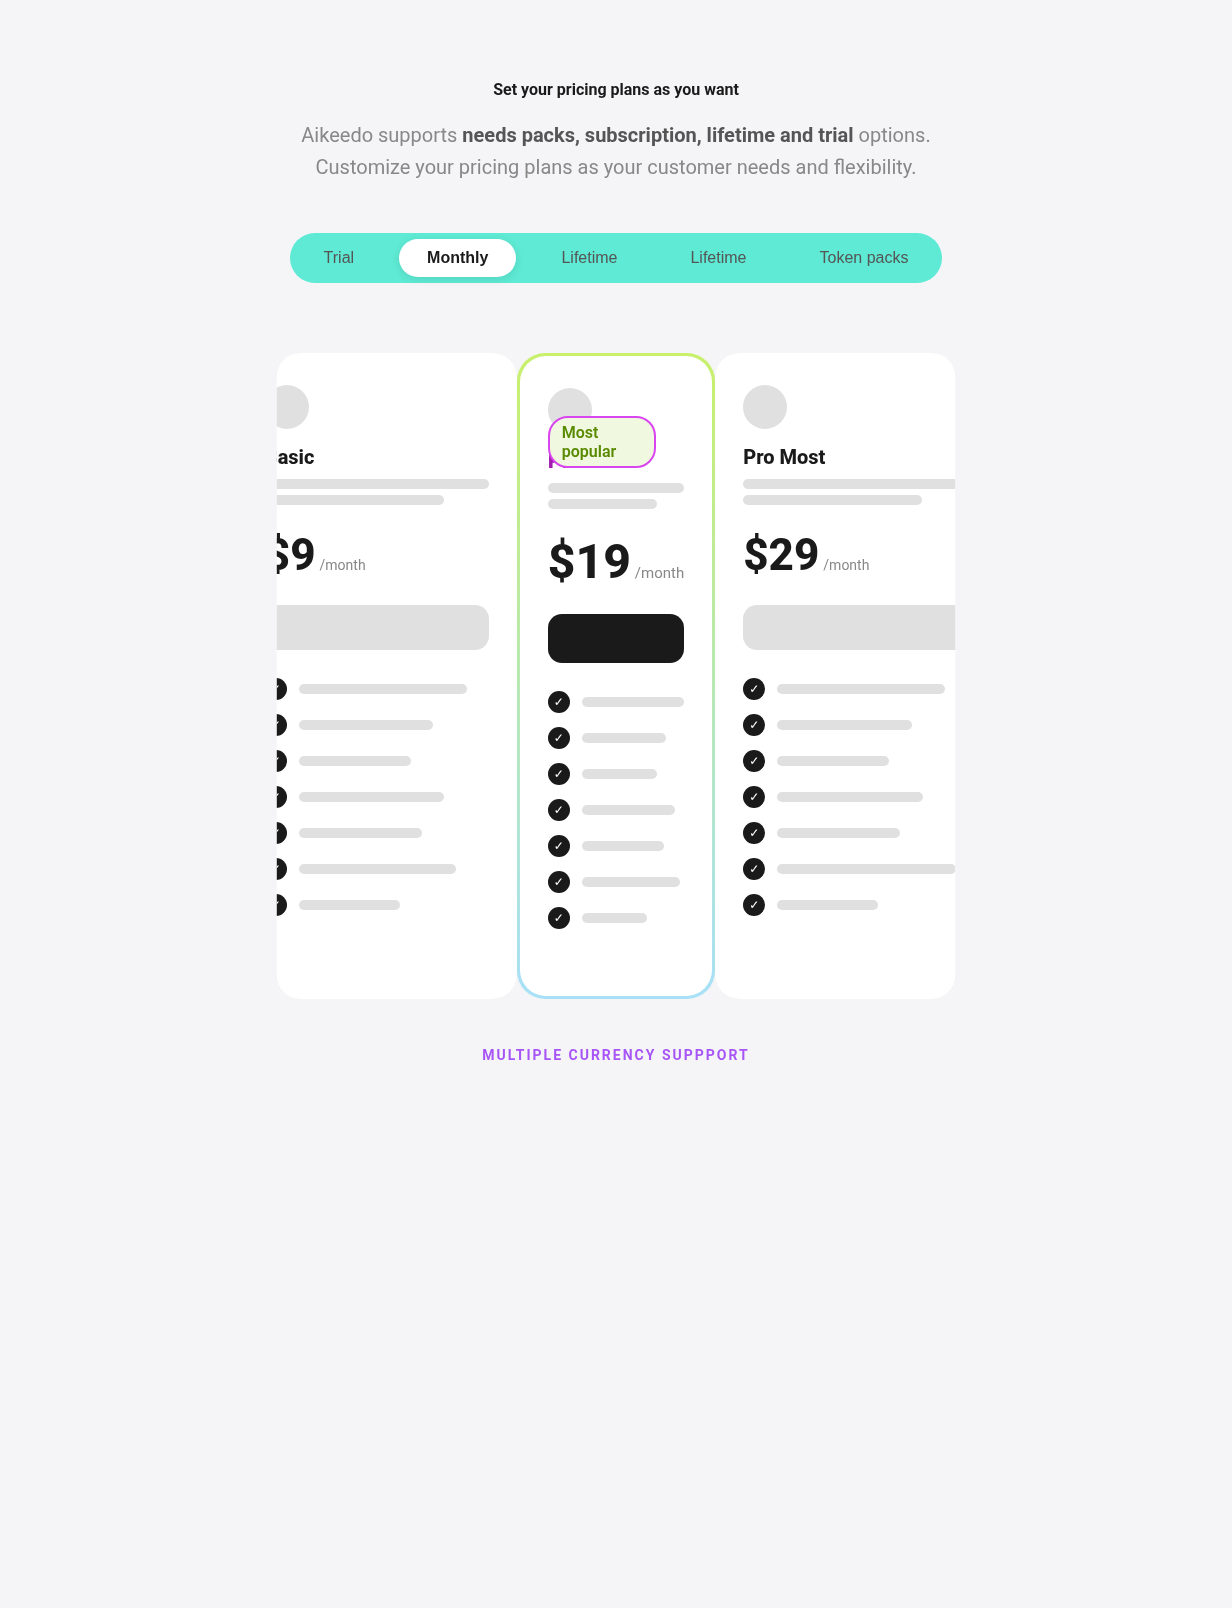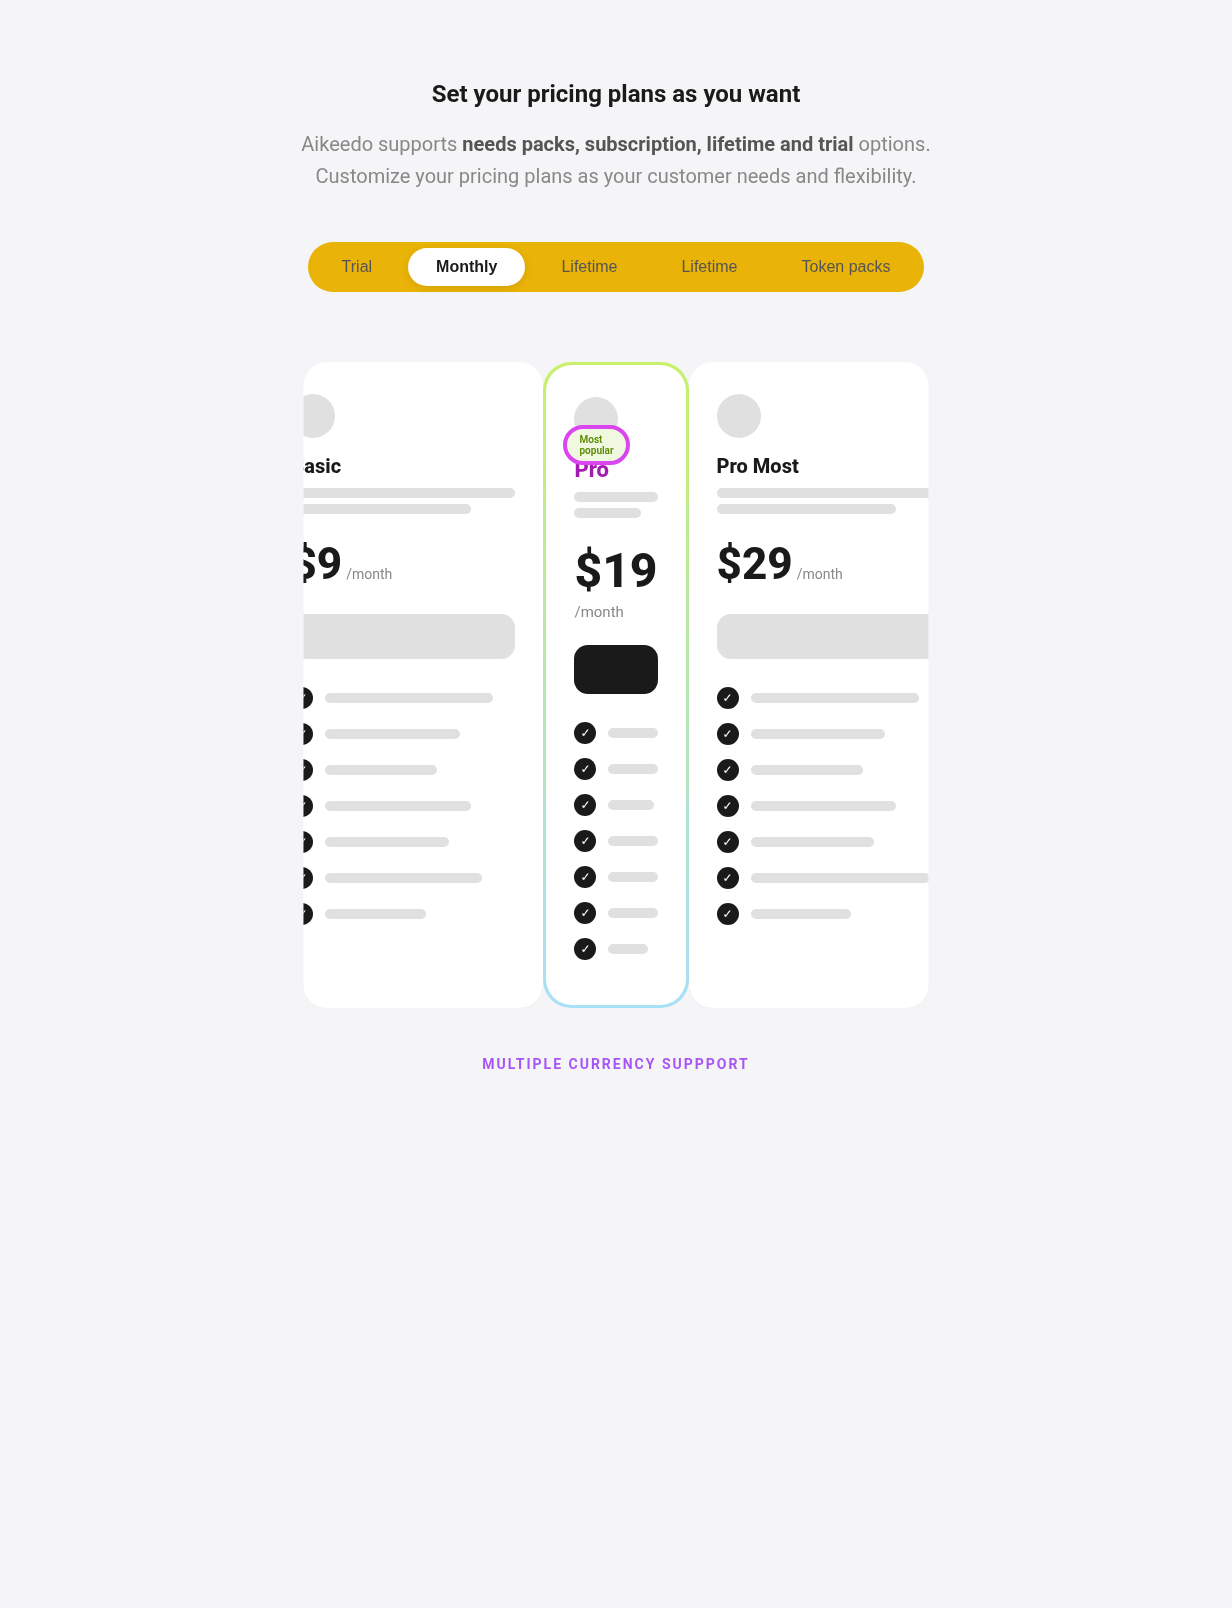--- a/index.html
+++ b/index.html
@@ -29,21 +29,21 @@
 
     .main-title {
       font-size: 52px;
       font-weight: 800;
       color: #1a1a1a;
       text-align: center;
       margin-bottom: 20px;
     }
 
     .subtitle {
-      font-size: 24px;
+      font-size: 16px;
       font-weight: 700;
       color: #1a1a1a;
       text-align: center;
       margin-bottom: 20px;
     }
 
     .description {
       font-size: 20px;
       color: #888;
       text-align: center;
@@ -52,22 +52,22 @@
       margin-bottom: 50px;
     }
 
     .description strong {
       color: #555;
       font-weight: 700;
     }
 
     .tabs-container {
       display: flex;
-      gap: 8px;
-      background: #eab308;
+      gap: 17px;
+      background: #5eead4;
       border-radius: 50px;
       padding: 6px;
       margin-bottom: 50px;
       align-items: center;
     }
 
     .tab {
       padding: 10px 28px;
       border-radius: 50px;
       font-size: 16px;
@@ -144,25 +144,25 @@
       margin-bottom: 16px;
     }
 
     
     .most-popular-badge {
       position: absolute;
       top: 28px;
       right: 28px;
       background: #f0f9e0;
       color: #5a8a00;
-      font-size: 10px;
+      font-size: 16px;
       font-weight: 600;
       padding: 5px 12px;
       border-radius: 20px;
-      border: 4px solid #d946ef;
+      border: 2px solid #d946ef;
     }
 
     .plan-name {
       font-size: 22px;
       font-weight: 800;
       color: #a21caf;
       margin-bottom: 10px;
     }
 
     .plan-description-lines {
@@ -178,21 +178,20 @@
       border-radius: 5px;
     }
     .skeleton-line.medium { width: 80%; }
     .skeleton-line.full { width: 100%; }
 
     .price-row {
       display: flex;
       align-items: baseline;
       gap: 4px;
       margin-bottom: 24px;
-      flex-direction: column;
     }
 
     .price-amount {
       font-size: 48px;
       font-weight: 800;
       color: #1a1a1a;
     }
 
     .price-period {
       font-size: 15px;

